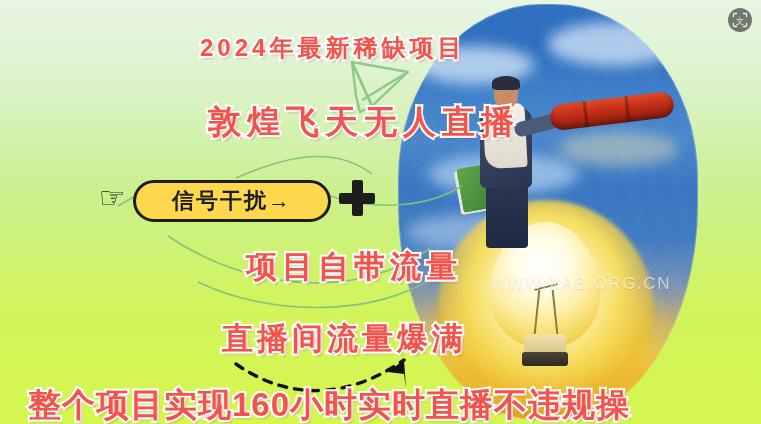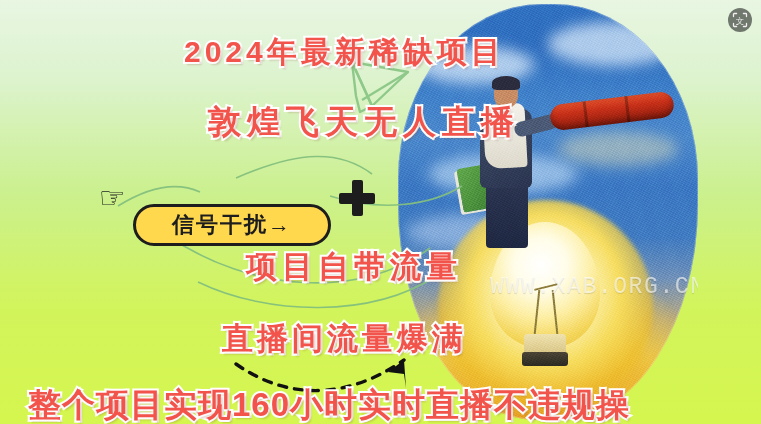--- a/index.html
+++ b/index.html
@@ -91,63 +91,62 @@
     border-radius:13px;
     background:linear-gradient(180deg,#e04d2a 0%,#c62f18 38%,#8d1c0d 100%);
     transform:rotate(-7deg);
     box-shadow:inset 0 -3px 6px rgba(0,0,0,.35);
   }
   .telescope:before{content:"";position:absolute;left:34px;top:0;width:3px;height:26px;background:rgba(0,0,0,.28);}
   .telescope:after{content:"";position:absolute;left:76px;top:0;width:3px;height:26px;background:rgba(0,0,0,.28);}
 
   .watermark{
     position:absolute;left:86px;top:68px;
-    font-size:23px;letter-spacing:1.6px;
+    font-size:17px;letter-spacing:1.6px;
     color:rgba(255,255,255,.62);
     text-shadow:0 1px 1px rgba(0,0,0,.12);
     white-space:nowrap;
-    font-family:Liberation Mono, monospace;
+    font-family:Liberation Sans, sans-serif;
   }
   .wm-wrap{position:absolute;left:398px;top:272px;width:300px;height:26px;overflow:hidden;}
   .wm-wrap .watermark{left:92px;top:2px;}
 
   
   .deco{position:absolute;left:0;top:0;width:761px;height:424px;pointer-events:none;}
 
   
   .cn{
     position:absolute;
     font-family:"Liberation Sans","DejaVu Sans",sans-serif;
     font-weight:bold;
     color:#f2534b;
     white-space:nowrap;
     -webkit-text-stroke:4px #ffffff;
     paint-order:stroke fill;
     text-shadow:
       0 2px 0 rgba(255,255,255,.9),
       2px 3px 2px rgba(120,60,40,.22);
   }
-  .t1{left:184px;top:32px;font-size:30px;letter-spacing:4px;}
+  .t1{left:200px;top:32px;font-size:24px;letter-spacing:4px;}
   .t2{left:208px;top:100px;font-size:33px;letter-spacing:6px;text-align:center;}
   .t3{left:246px;top:246px;font-size:31px;letter-spacing:5px;}
   .t4{left:222px;top:318px;font-size:31px;letter-spacing:4px;}
   .t5{left:28px;top:383px;font-size:33px;letter-spacing:1px;}
 
   
   .pill{
     position:absolute;
     display:flex;align-items:center;justify-content:center;
     background:#ffd84d;
     border:3px solid #1d1d1d;
     border-radius:22px;
     color:#1d1d1d;
     font-weight:bold;
     white-space:nowrap;
     font-family:"Liberation Sans","DejaVu Sans",sans-serif;
-    margin-top:24px;
   }
   .pill1{left:133px;top:180px;width:192px;height:36px;font-size:22px;letter-spacing:2px;}
   .pill2{left:383px;top:180px;width:186px;height:36px;font-size:22px;letter-spacing:2px;}
 
   .plus{
     position:absolute;left:339px;top:180px;width:36px;height:36px;
   }
   .plus i{position:absolute;background:#1d1d1d;border-radius:2px;}
   .plus i:nth-child(1){left:13px;top:0;width:11px;height:36px;}
   .plus i:nth-child(2){left:0;top:13px;width:36px;height:11px;}

